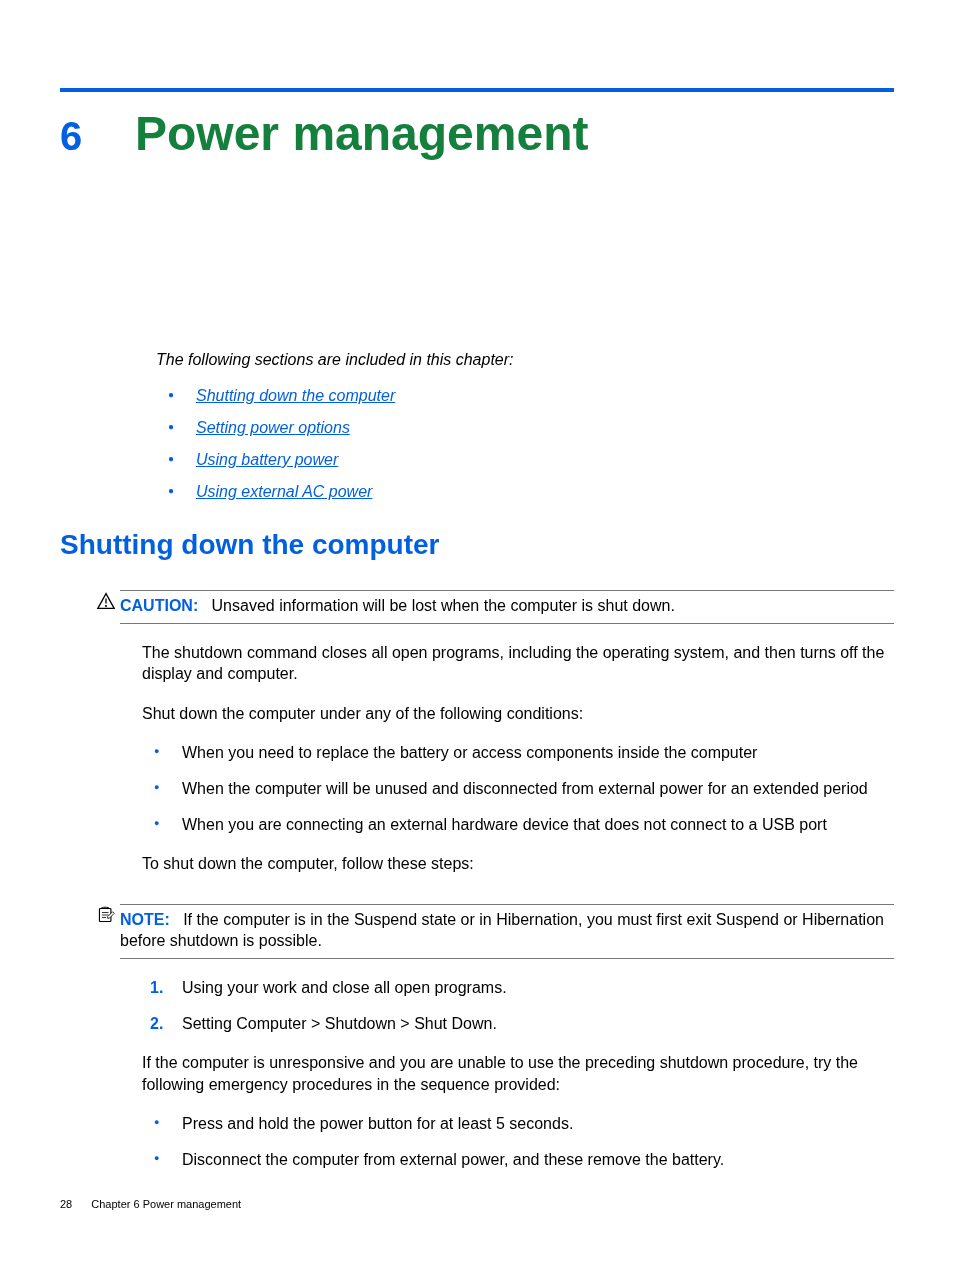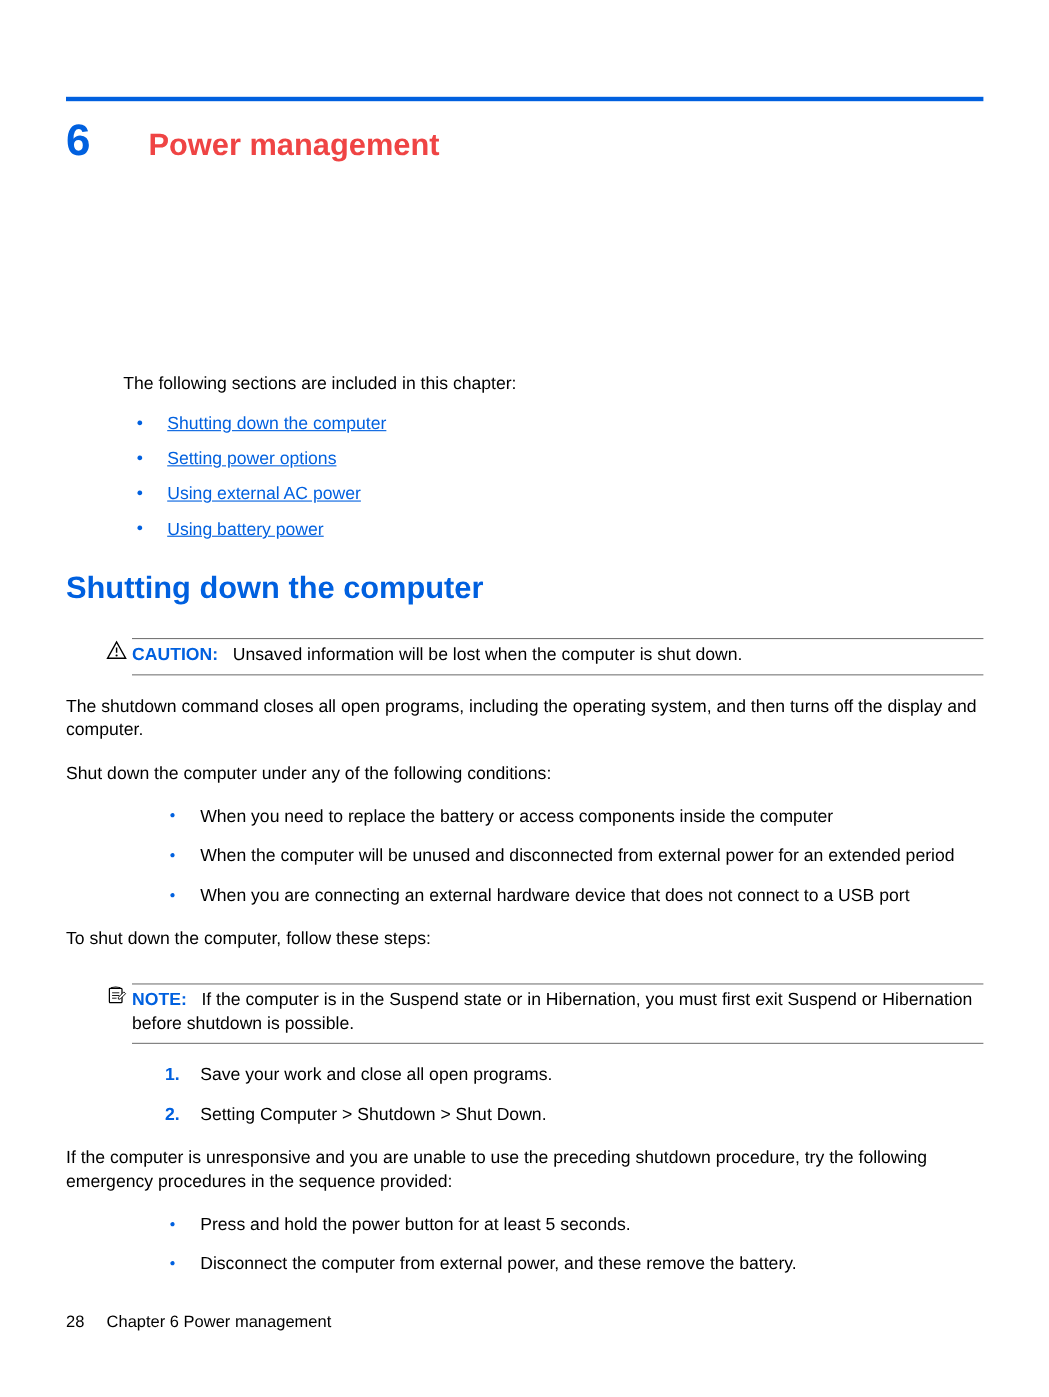--- a/index.html
+++ b/index.html
@@ -26,27 +26,28 @@
     align-items: baseline;
     margin-bottom: 190px;
   }
   .chapter-number {
     font-size: 40px;
     font-weight: bold;
     color: #0060df;
     width: 75px;
   }
   .chapter-title {
-    font-size: 28px;
-    font-weight: bold;
-    color: #ef4444;
+    font-size: 48px;
+    font-weight: bold;
+    color: #15803d;
   }
   .body-block {
-    margin-left: 52px;
+    margin-left: 96px;
     margin-right: 0;
+    font-style: italic;
   }
   .intro-text {
     margin-bottom: 18px;
   }
   ul.link-list {
     list-style: none;
     padding: 0;
     margin: 0 0 28px 0;
   }
   ul.link-list li {
@@ -90,20 +91,21 @@
     border-bottom: 1px solid #777;
     padding: 4px 0 6px 0;
     line-height: 1.35;
     margin-top: 29px;
   }
   .callout-label {
     color: #0060df;
     font-weight: bold;
   }
   .para {
+    margin-left: 82px;
     margin-bottom: 18px;
     line-height: 1.35;
   }
   ul.bullets {
     list-style: none;
     padding: 0;
     margin: 0 0 18px 82px;
   }
   ul.bullets li {
     position: relative;
@@ -138,42 +140,42 @@
     left: 8px;
     top: 0;
     color: #0060df;
     font-weight: bold;
   }
   .bold { font-weight: normal; }
   .footer {
     position: absolute;
     bottom: 60px;
     left: 60px;
-    font-size: 15px;
+    font-size: 11px;
   }
   .footer .pagenum { margin-right: 16px; }
 </style>
 </head>
 <body>
 
 <div class="page">
   <div class="top-rule"></div>
 
   <div class="chapter-header">
     <div class="chapter-number">6</div>
     <div class="chapter-title">Power management</div>
   </div>
 
   <div class="body-block">
     <div class="intro-text">The following sections are included in this chapter:</div>
     <ul class="link-list">
       <li><a href="#">Shutting down the computer</a></li>
       <li><a href="#">Setting power options</a></li>
+      <li><a href="#">Using battery power</a></li>
       <li><a href="#">Using external AC power</a></li>
-      <li><a href="#">Using battery power</a></li>
     </ul>
   </div>
 
   <h2 class="section-title">Shutting down the computer</h2>
 
   <div class="callout">
     <svg class="callout-icon" viewBox="0 0 24 22">
       <path d="M12 2 L22 20 L2 20 Z" fill="none" stroke="#000" stroke-width="1.6"></path>
       <line x1="12" y1="8" x2="12" y2="14" stroke="#000" stroke-width="1.6"></line>
       <circle cx="12" cy="17" r="1.2" fill="#000"></circle>
@@ -204,21 +206,21 @@
       <line x1="7" y1="14" x2="12" y2="14" stroke="#000" stroke-width="1"></line>
       <path d="M14 13 L20 7 L22 9 L16 15 L14 15 Z" fill="#fff" stroke="#000" stroke-width="1"></path>
     </svg>
     <div class="callout-inner">
       <span class="callout-label">NOTE:</span>
       &nbsp;&nbsp;<span>If the computer is in the Suspend state or in Hibernation, you must first exit Suspend or Hibernation before shutdown is possible.</span>
     </div>
   </div>
 
   <ol class="steps">
-    <li>Save your work and close all open programs.</li>
+    <li>Using your work and close all open programs.</li>
     <li>
       <span>Setting </span><span class="bold">Computer &gt; Shutdown &gt; Shut Down</span><span>.</span>
     </li>
   </ol>
 
   <div class="para">If the computer is unresponsive and you are unable to use the preceding shutdown procedure, try the following emergency procedures in the sequence provided:</div>
 
   <ul class="bullets">
     <li>Press and hold the power button for at least 5 seconds.</li>
     <li>Disconnect the computer from external power, and these remove the battery.</li>

